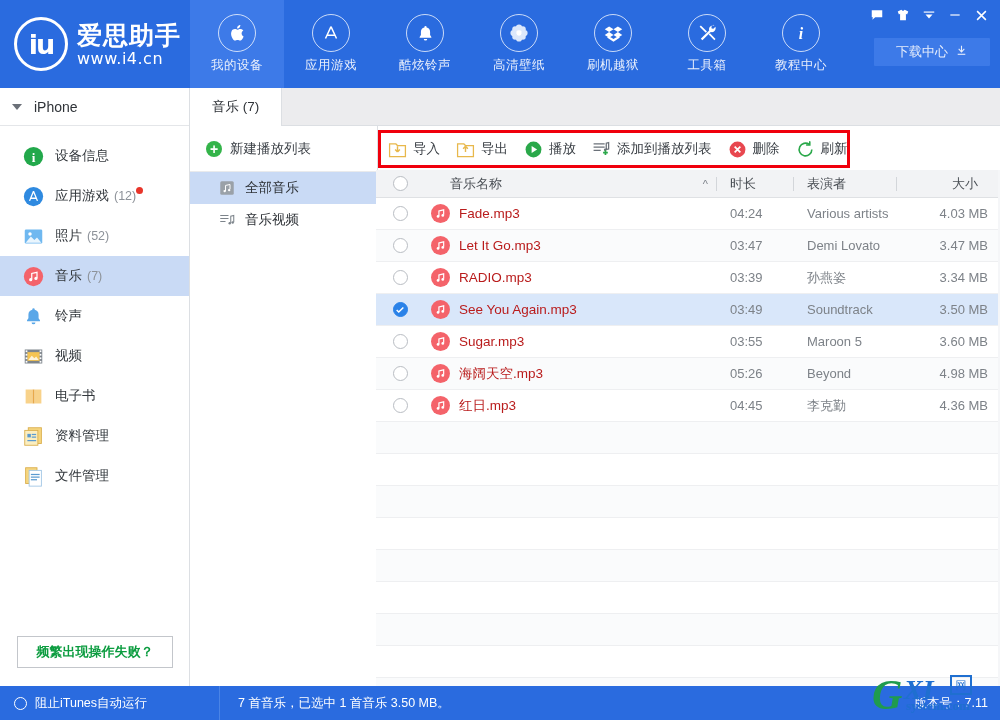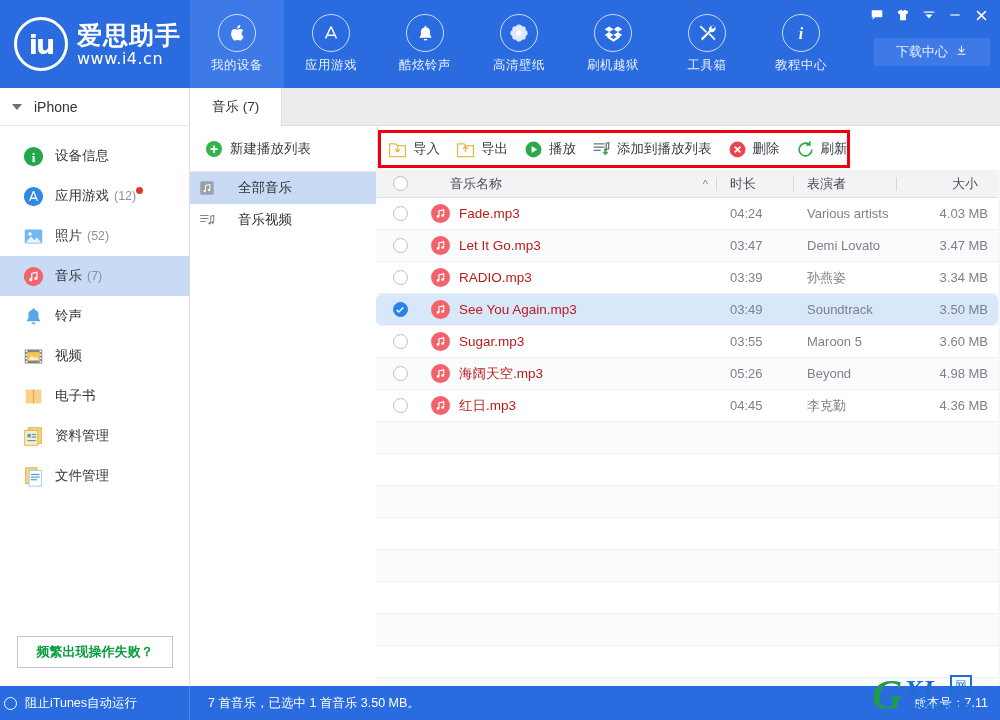--- a/index.html
+++ b/index.html
@@ -166,21 +166,21 @@
   .plus-ico {
     width: 16px; height: 16px; border-radius: 50%;
     background: #34b44a; color: #fff;
     display: flex; align-items: center; justify-content: center;
     font-size: 14px; line-height: 14px; font-weight: bold;
     margin-right: 8px; flex: 0 0 auto;
   }
   .newlist-label { font-size: 13.5px; color: #3a3f45; }
   .pl-item {
     height: 32px; display: flex; align-items: center;
-    padding-left: 8px; cursor: pointer; gap: 13px;
+    padding-left: 28px; cursor: pointer;
   }
   .pl-item.active { background: #c9daf5; }
   .pl-ico { width: 18px; height: 18px; margin-right: 9px; flex: 0 0 auto; }
   .pl-label { font-size: 13.5px; color: #2f3338; }
 
   
   .toolbar-wrap {
     position: absolute; left: 378px; top: 126px;
     width: 622px; height: 44px;
     background: #fff;
@@ -230,21 +230,21 @@
     position: absolute; top: 7px; width: 1px; height: 14px;
     background: #d3d6da;
   }
 
   .row {
     height: 32px; display: flex; align-items: center;
     border-bottom: 1px solid #eeeff1;
     cursor: pointer;
   }
   .row.alt { background: #fafbfc; }
-  .row.selected { background: #d9e7fa; border-radius: 6px; }
+  .row.selected { background: #d9e7fa; }
   .cb {
     width: 15px; height: 15px; border-radius: 50%;
     border: 1px solid #b9bdc3; background: #fff;
   }
   .cb.on {
     background: #2a82e8; border-color: #2a82e8;
     display: flex; align-items: center; justify-content: center;
   }
   .music-ico {
     width: 19px; height: 19px; border-radius: 50%;
@@ -271,22 +271,22 @@
 
   
   .statusbar {
     position: absolute; left: 0; bottom: 0;
     width: 1000px; height: 34px;
     background: #2a6bdf;
     display: flex; align-items: center;
     color: #fff;
   }
   .sb-left {
-    width: 190px; display: flex; align-items: center;
-    padding-left: 4px;
+    width: 220px; display: flex; align-items: center;
+    padding-left: 14px;
     border-right: 1px solid #4a84e6;
     height: 34px;
   }
   .sb-radio {
     width: 13px; height: 13px; border-radius: 50%;
     border: 1.5px solid #fff; margin-right: 8px; flex: 0 0 auto;
   }
   .sb-left-label { font-size: 12.5px; }
   .sb-mid { padding-left: 18px; font-size: 12.5px; }
   .sb-right {

